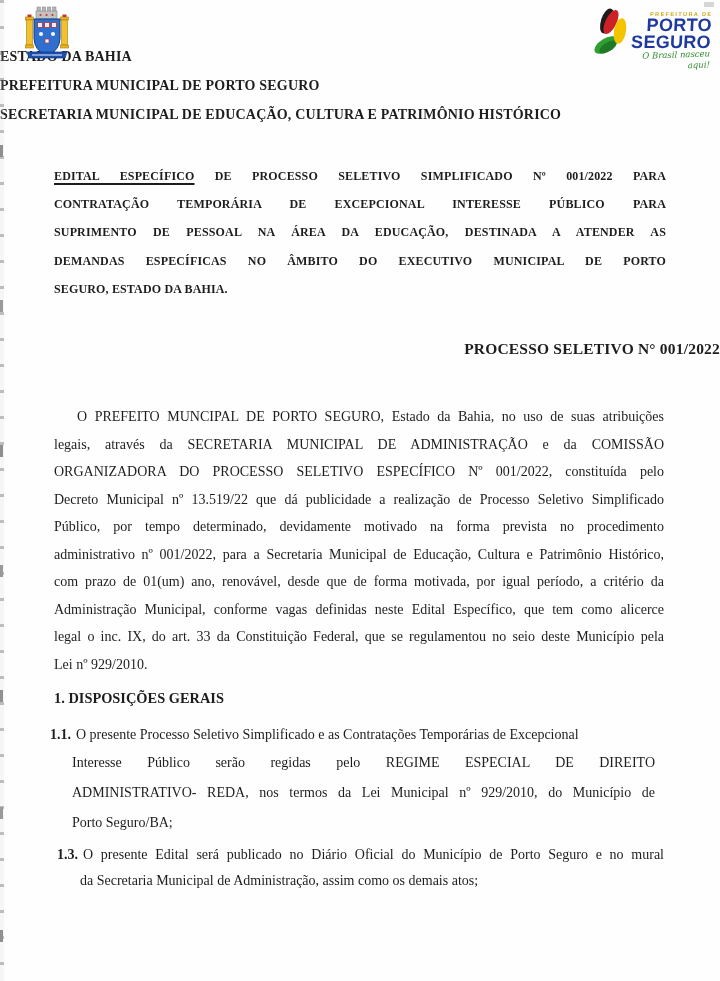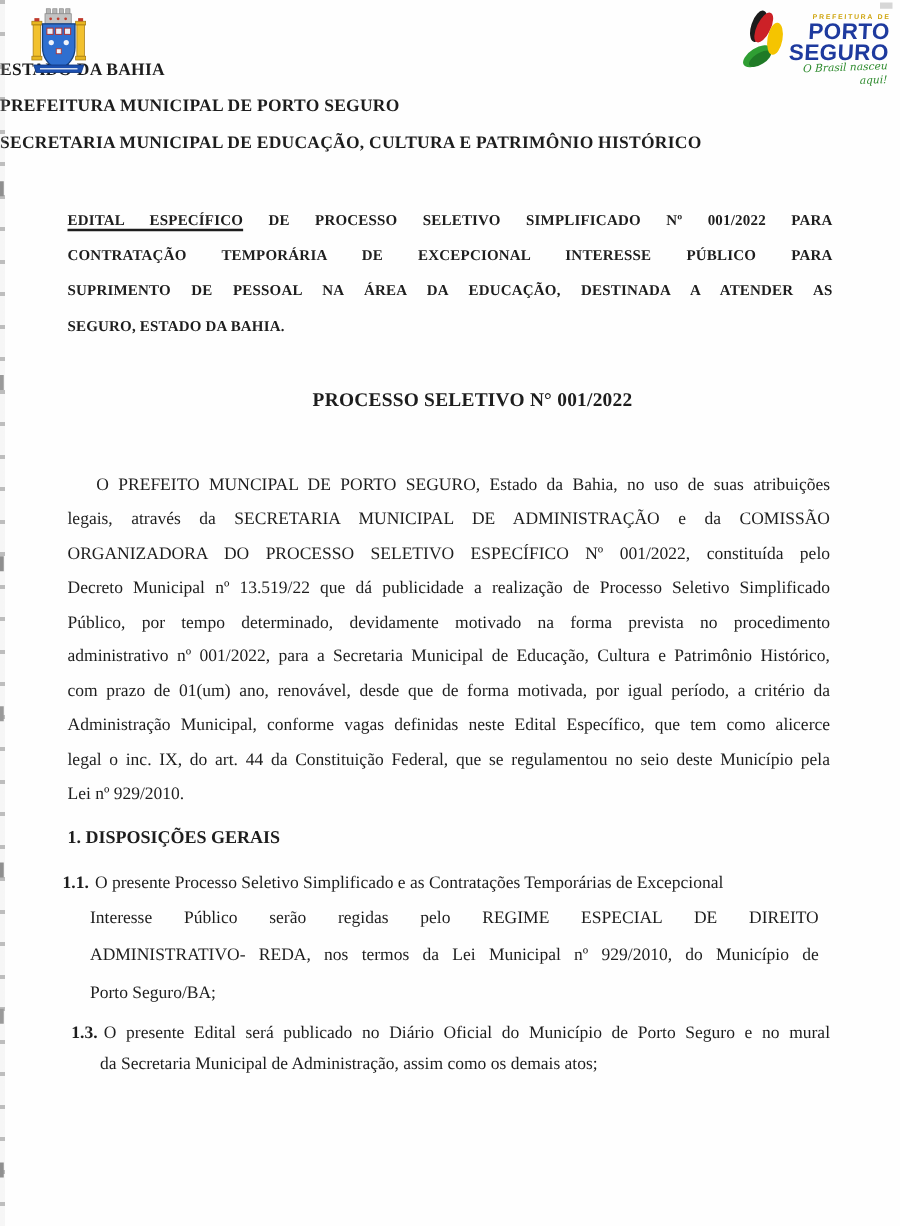--- a/index.html
+++ b/index.html
@@ -42,21 +42,21 @@
   .logo-right .tag { font-size:8.5px; font-style:italic; color:#2e8b2e;
     font-family:"DejaVu Serif","Liberation Serif",serif; text-align:right; line-height:11px; transform:rotate(-2deg); }
 
   
   .tline { text-align:left; }
   .tline.just { text-align:justify; text-align-last:justify; }
 
   .edital { margin:33px 0 0 54px; width:612px; font-weight:bold; font-size:12px; line-height:28.2px; letter-spacing:.15px; }
   .und { text-decoration:underline; text-decoration-thickness:1.5px; text-underline-offset:3px; }
 
-  .ptitle { margin-top:37px; text-align:center; font-weight:bold; font-size:15.5px; letter-spacing:.2px;padding-left:36px; }
+  .ptitle { margin-top:37px; text-align:right; font-weight:bold; font-size:15.5px; letter-spacing:.2px;padding-left:36px; }
 
   .intro { margin:45px 0 0 54px; width:610px; font-size:14px; line-height:27.5px; }
   .intro .tline:first-child { text-indent:23px;font-family:Liberation Serif, serif; }
 
   .sec { margin:10px 0 0 54px; font-weight:bold; font-size:14.4px; line-height:20px; }
 
   .item { font-size:14px; }
   .pfx { font-weight:bold; margin-right:5px; }
   .item-11 { margin:14px 0 0 50px; }
   .item-11 .first { width:600px; line-height:26px; }
@@ -129,36 +129,37 @@
     <div class="hline">SECRETARIA MUNICIPAL DE EDUCAÇÃO, CULTURA E PATRIMÔNIO HISTÓRICO</div>
   </div>
 
   <div class="edital">
     <div class="tline just">
       <span class="und">EDITAL ESPECÍFICO</span><span> DE PROCESSO SELETIVO SIMPLIFICADO Nº 001/2022 PARA</span>
     </div>
     <div>
         <div class="tline just">CONTRATAÇÃO TEMPORÁRIA DE EXCEPCIONAL INTERESSE PÚBLICO PARA</div>
         <div class="tline just">SUPRIMENTO DE PESSOAL NA ÁREA DA EDUCAÇÃO, DESTINADA A ATENDER AS</div>
+        <div class="tline just">DEMANDAS ESPECÍFICAS NO ÂMBITO DO EXECUTIVO MUNICIPAL DE PORTO</div>
         <div class="tline">SEGURO, ESTADO DA BAHIA.</div>
       </div>
   </div>
 
   <div class="ptitle">PROCESSO SELETIVO N° 001/2022</div>
 
   <div class="intro">
       <div class="tline just">O PREFEITO MUNCIPAL DE PORTO SEGURO, Estado da Bahia, no uso de suas atribuições</div>
       <div class="tline just">legais, através da SECRETARIA MUNICIPAL DE ADMINISTRAÇÃO e da COMISSÃO</div>
       <div class="tline just">ORGANIZADORA DO PROCESSO SELETIVO ESPECÍFICO Nº 001/2022, constituída pelo</div>
       <div class="tline just">Decreto Municipal nº 13.519/22 que dá publicidade a realização de Processo Seletivo Simplificado</div>
       <div class="tline just">Público, por tempo determinado, devidamente motivado na forma prevista no procedimento</div>
       <div class="tline just">administrativo nº 001/2022, para a Secretaria Municipal de Educação, Cultura e Patrimônio Histórico,</div>
       <div class="tline just">com prazo de 01(um) ano, renovável, desde que de forma motivada, por igual período, a critério da</div>
       <div class="tline just">Administração Municipal, conforme vagas definidas neste Edital Específico, que tem como alicerce</div>
-      <div class="tline just">legal o inc. IX, do art. 44 da Constituição Federal, que se regulamentou no seio deste Município pela</div>
+      <div class="tline just">legal o inc. IX, do art. 33 da Constituição Federal, que se regulamentou no seio deste Município pela</div>
       <div class="tline">Lei nº 929/2010.</div>
     </div>
 
   <div class="sec">1. DISPOSIÇÕES GERAIS</div>
 
   <div class="item item-11">
     <div class="tline first">
       <span class="pfx">1.1.</span><span>O presente Processo Seletivo Simplificado e as Contratações Temporárias de Excepcional</span>
     </div>
     <div class="cont">

